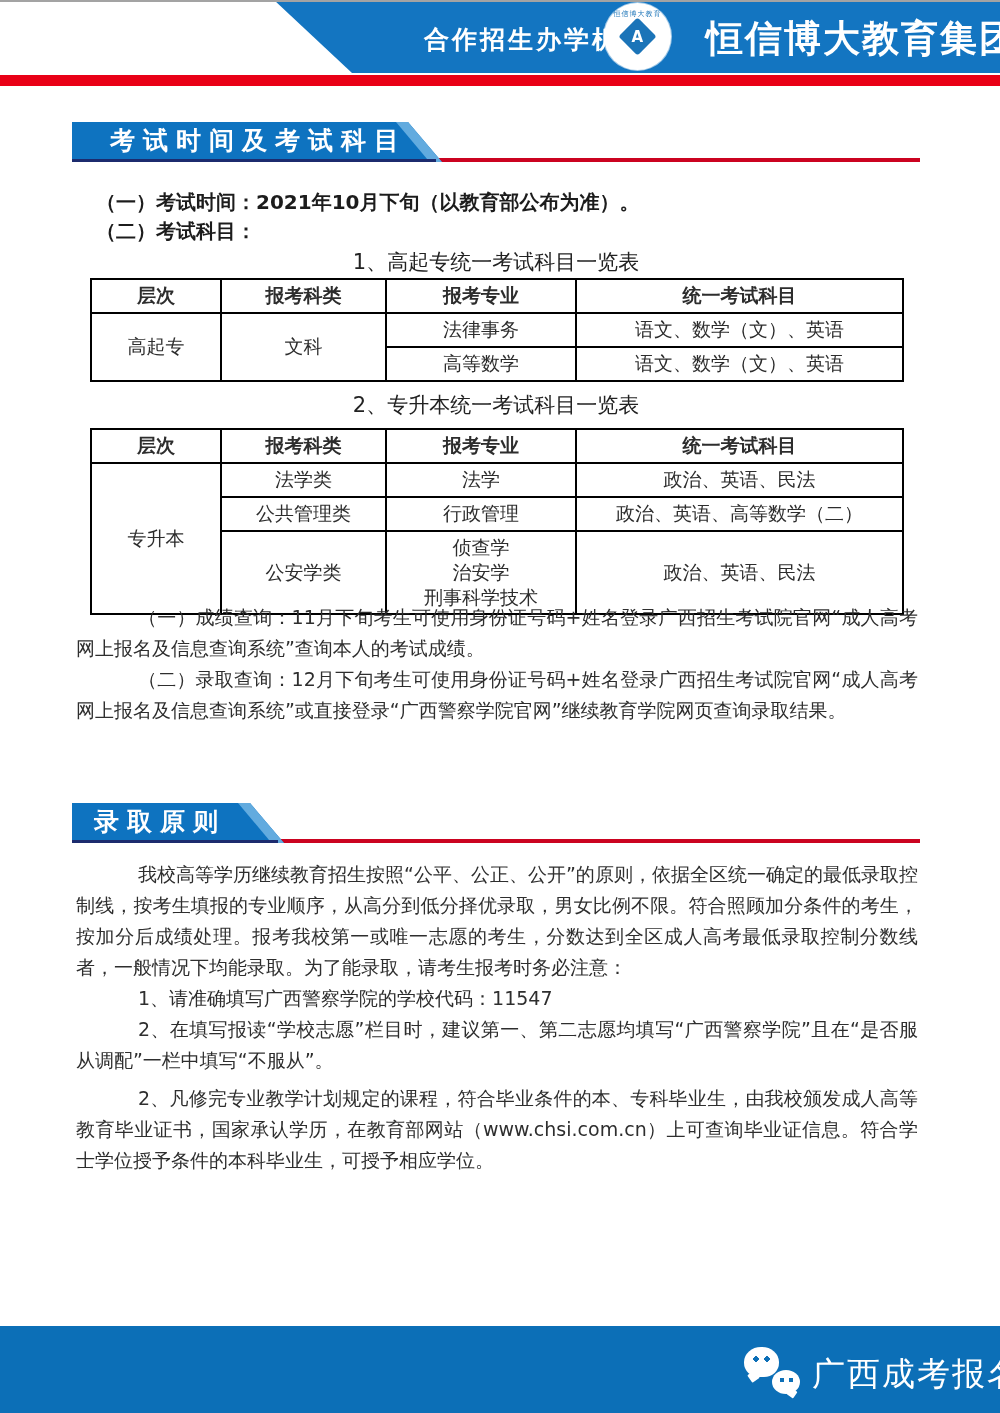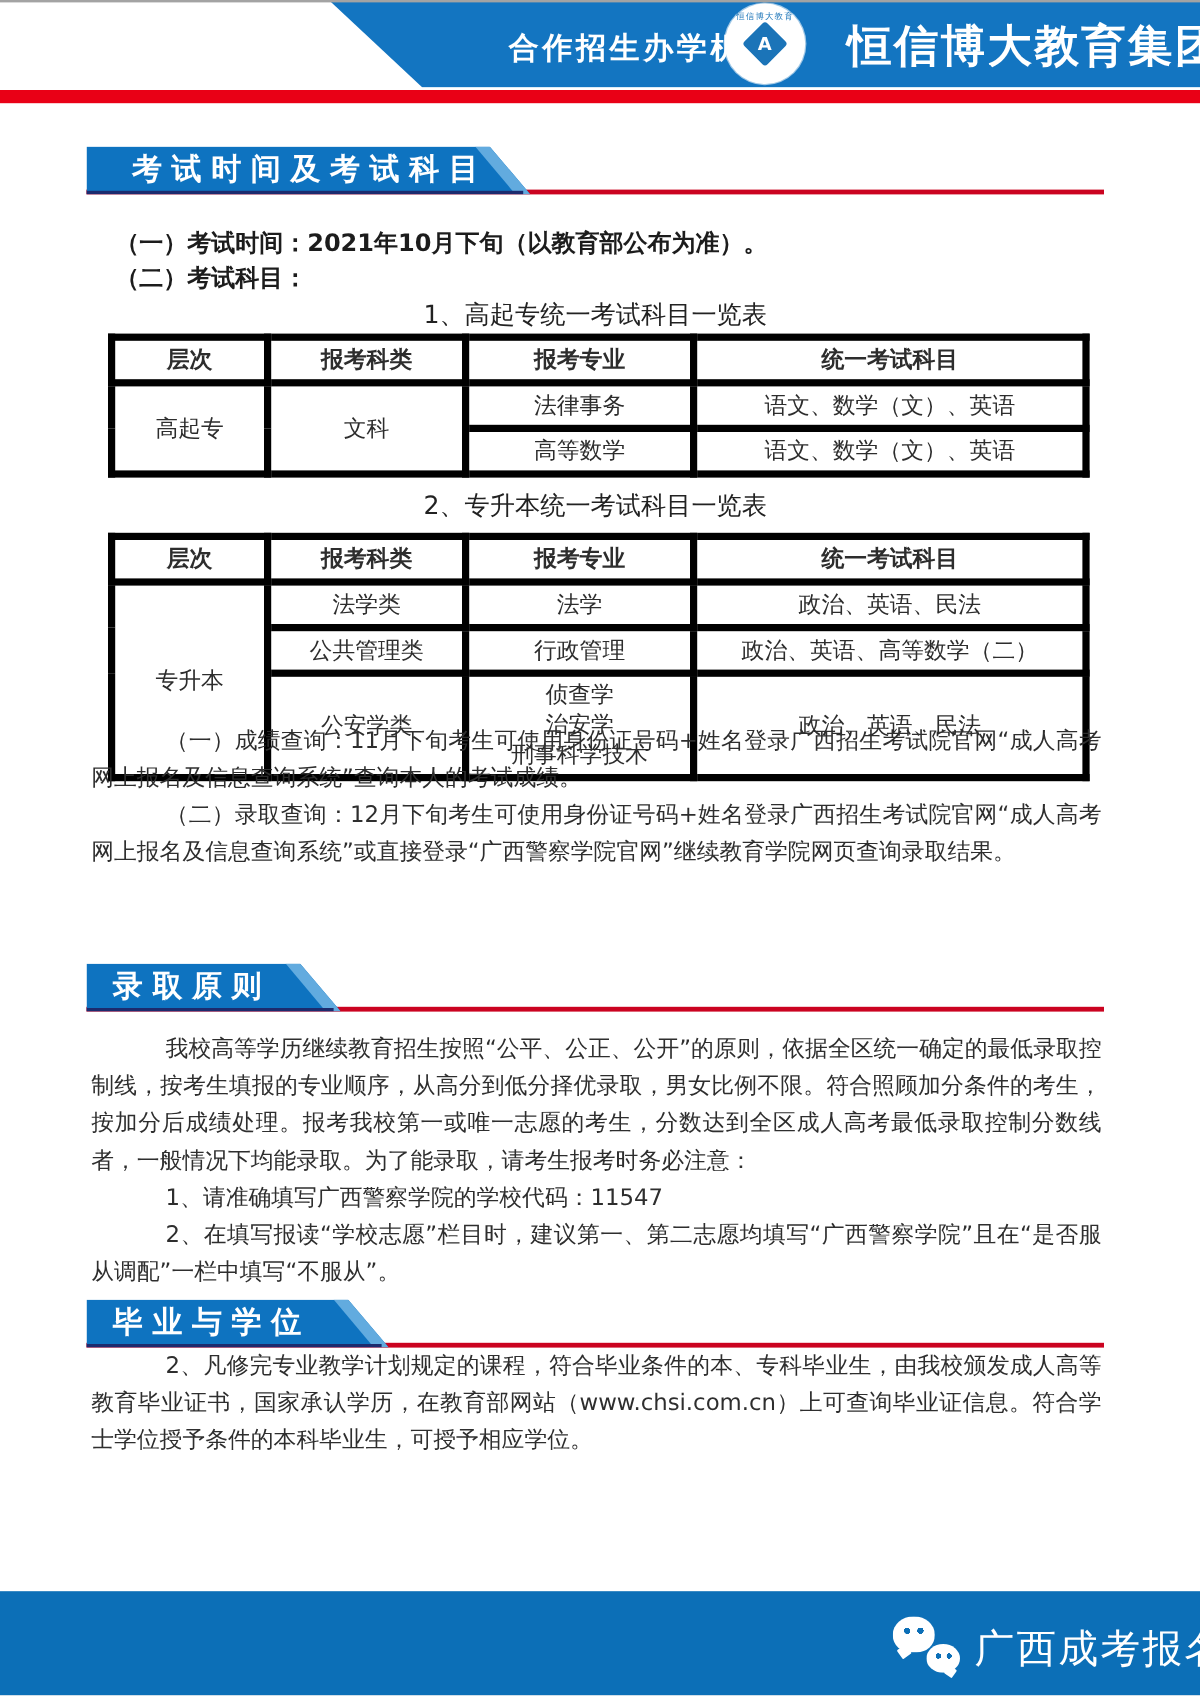--- a/index.html
+++ b/index.html
@@ -40,21 +40,21 @@
     color:#ffffff; letter-spacing:8px; white-space:nowrap; }
   .bw1 { width:370px;padding-left:16px; } .bw2 { width:300px; } .bw3 { width:212px; } .bw4 { width:252px; }
 
   .intro-line { margin:26px 0 0 24px; font-size:20px; font-weight:700; line-height:29px; color:#1c1c1c; }
   .intro-line + .intro-line { margin-top:0; }
   .table-caption { margin-top:2px; text-align:center; font-size:21px; line-height:29px; color:#222222; }
   .table-caption.second { margin-top:9px; }
 
   table { border-collapse:collapse; table-layout:fixed; width:812px; margin:1px 0 0 18px; }
   .t2 { margin-top:8px; }
-  th,td { border:6px solid #000000; text-align:center; vertical-align:middle;
+  th,td { border:2px solid #000000; text-align:center; vertical-align:middle;
     font-size:19px; color:#2d2d2d; padding:3px 4px;margin-left:28px; }
   th { font-weight:700; height:33px; }
   td { height:30px; }
   .cell-lines span { display:block; line-height:25px; }
 
   .para, .note { margin:0 0 0 4px; width:842px; font-size:19px; line-height:31px; color:#2e2e2e;
     text-indent:62px; text-align:justify; }
   .first-para { margin-top:16px; }
 
   
@@ -189,26 +189,20 @@
       <div class="banner bw3">
         <span class="banner-title">录取原则</span>
       </div>
     </div>
     <p class="para first-para">我校高等学历继续教育招生按照“公平、公正、公开”的原则，依据全区统一确定的最低录取控制线，按考生填报的专业顺序，从高分到低分择优录取，男女比例不限。符合照顾加分条件的考生，按加分后成绩处理。报考我校第一或唯一志愿的考生，分数达到全区成人高考最低录取控制分数线者，一般情况下均能录取。为了能录取，请考生报考时务必注意：</p>
     <p class="note">1、请准确填写广西警察学院的学校代码：11547</p>
     <p class="note">2、在填写报读“学校志愿”栏目时，建议第一、第二志愿均填写“广西警察学院”且在“是否服从调配”一栏中填写“不服从”。</p>
   </section>
 
   <section class="sec sec-graduation">
-    <div class="banner-row">
-      <div class="sec-rule"></div>
-      <div class="banner bw4">
-        <span class="banner-title">毕业与学位</span>
-      </div>
-    </div>
     <p class="para">2、凡修完专业教学计划规定的课程，符合毕业条件的本、专科毕业生，由我校颁发成人高等教育毕业证书，国家承认学历，在教育部网站（www.chsi.com.cn）上可查询毕业证信息。符合学士学位授予条件的本科毕业生，可授予相应学位。</p>
   </section>
 
   <div class="footer">
     <div class="wechat">
       <div class="wx-big"></div>
       <div class="wx-small"></div>
     </div>
     <span class="footer-label">广西成考报名点</span>
   </div>

